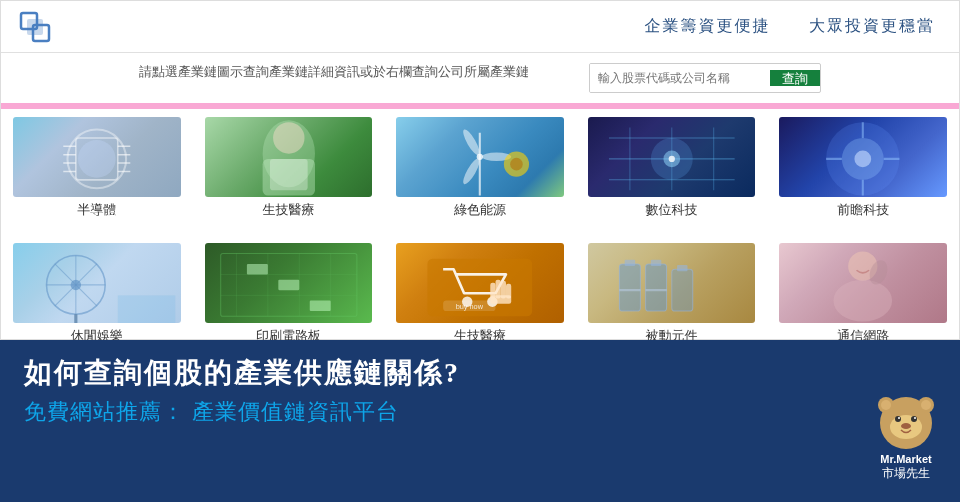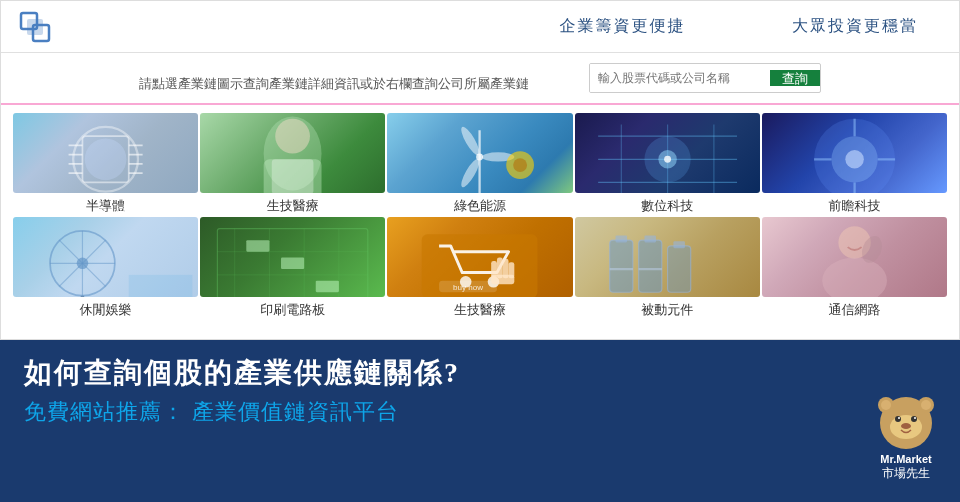--- a/index.html
+++ b/index.html
@@ -49,31 +49,31 @@
 
     .header-tagline {
       margin-left: auto;
       font-size: 16px;
       color: #2c5282;
       font-weight: 500;
       letter-spacing: 2px;
     }
 
     .header-tagline span {
-      margin: 0 25px;
+      margin: 0 8px;
     }
 
     
     .search-bar {
       display: flex;
-      align-items: flex-end;
+      align-items: flex-start;
       justify-content: center;
       padding: 10px 0;
       background: #fff;
-      border-bottom: 2px solid #f9a8d4;
+      border-bottom: 6px solid #f9a8d4;
     }
 
     .search-bar-label {
       font-size: 13px;
       color: #555;
       margin-right: 12px;
     }
 
     .search-input-wrap {
       display: flex;
@@ -102,21 +102,21 @@
       padding: 0 12px;
       cursor: pointer;
       font-size: 13px;
     }
 
     
     .grid-container {
       display: grid;
       grid-template-columns: repeat(5, 1fr);
       grid-template-rows: repeat(2, 1fr);
-      gap: 2px;
+      gap: 24px;
       padding: 8px 12px;
     }
 
     .grid-item {
       display: flex;
       flex-direction: column;
       align-items: center;
       cursor: pointer;
     }
 

